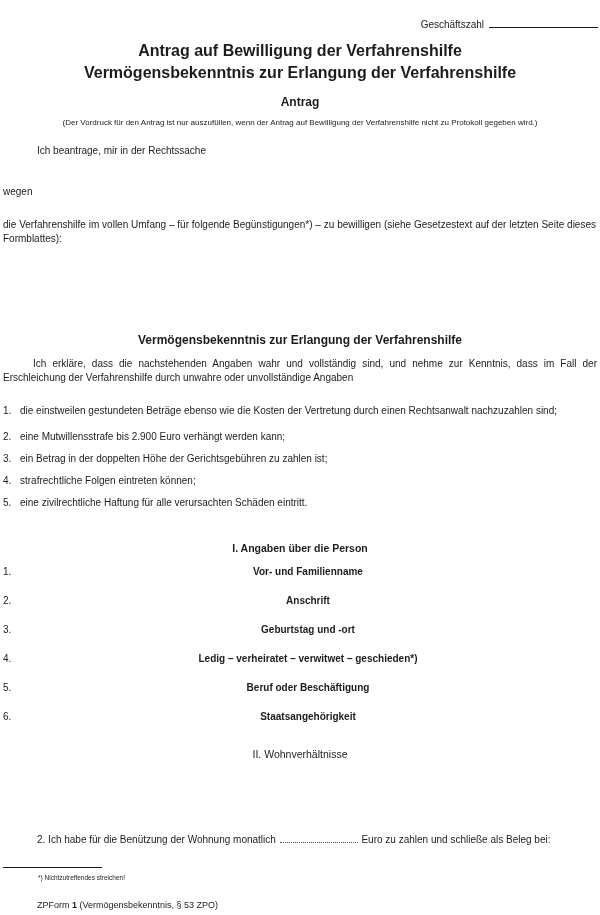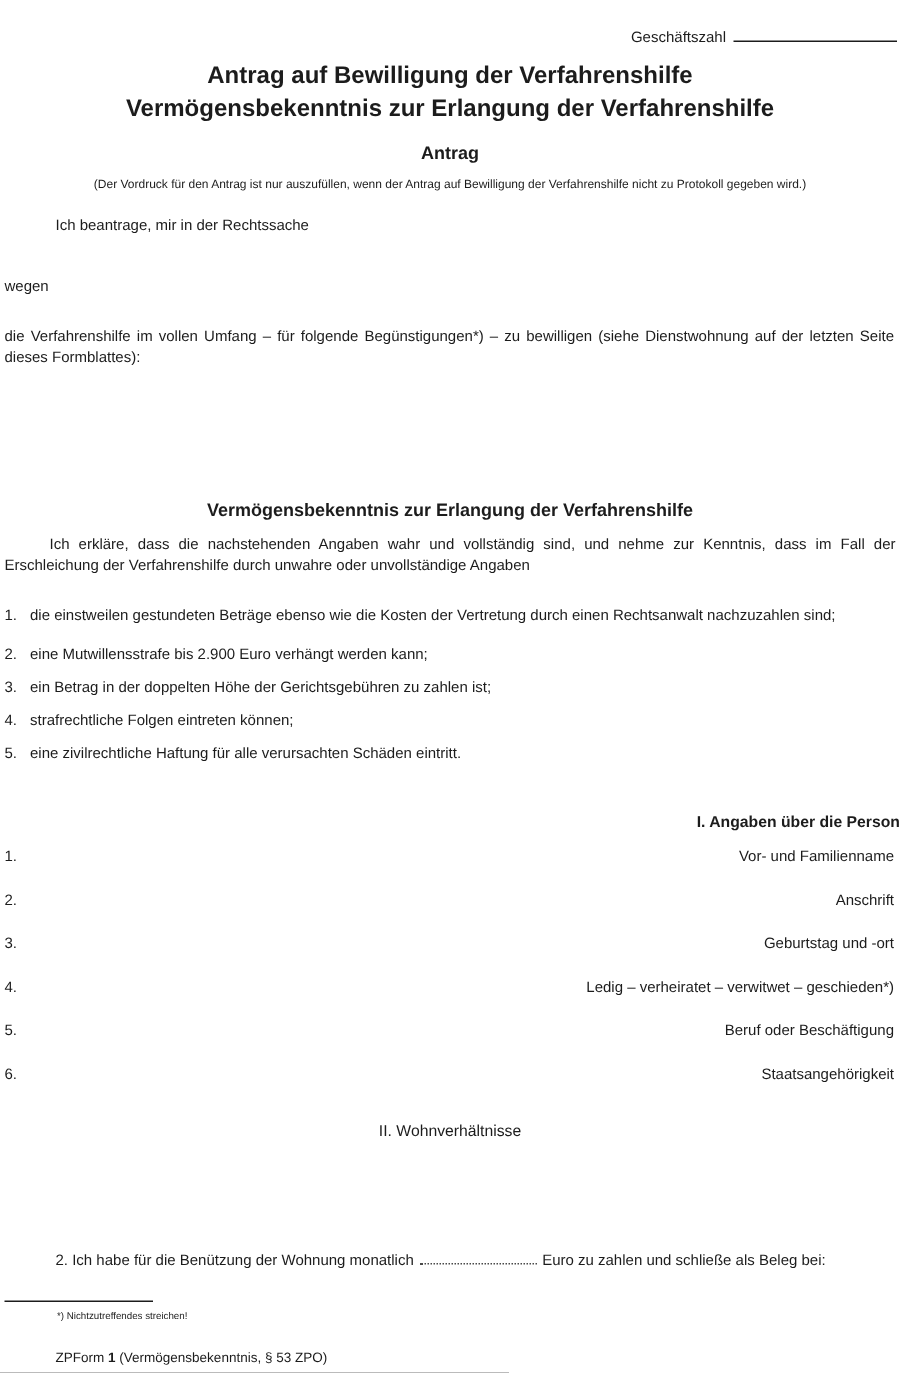--- a/index.html
+++ b/index.html
@@ -32,23 +32,23 @@
               text-indent:30px; line-height:14px; }
 
   .list { left:3px; right:4px; }
   .vb-list { top:390px; }
   .person-list { top:552px; }
   .li { display:flex; line-height:13px; margin-bottom:9px; }
   .vb-list .li:first-child { margin-bottom:13px; }
   .person-list .li { margin-bottom:17px; line-height:12px; }
   .li .num { width:17px; flex:none; }
   .li .txt { flex:1; text-align:justify; }
-  .person-list .li .txt { text-align:right; }
+  .person-list .li .txt { text-align:center;font-weight:bold; }
 
-  .person-heading { top:528px; left:0; right:0; text-align:right;
+  .person-heading { top:528px; left:0; right:0; text-align:center;
                     font-size:10.5px; font-weight:bold; }
   .wohn-heading { top:734px; left:0; right:0; text-align:center;
                   font-size:10.5px; font-weight:normal; }
   .wohn-p1 { top:757px; left:3px; right:3px; text-align:justify;
              text-indent:30px; line-height:13px; }
   .wohn-p2 { top:819px; left:4px; right:3px; text-indent:33px; }
   .dotted-blank { display:inline-block; width:78px; height:10px;
                   border-bottom:1px dotted #4a4a4a; margin:0 1px; }
 
   .foot-rule { top:853px; left:3px; width:99px; height:0;
@@ -72,21 +72,21 @@
   </div>
 
   <div class="abs subtitle">Antrag</div>
 
   <div class="abs note">(Der Vordruck für den Antrag ist nur auszufüllen, wenn der Antrag auf Bewilligung der Verfahrenshilfe nicht zu Protokoll gegeben wird.)</div>
 
   <p class="abs p-apply">Ich beantrage, mir in der Rechtssache</p>
 
   <p class="abs p-wegen">wegen</p>
 
-  <p class="abs p-scope">die Verfahrenshilfe im vollen Umfang – für folgende Begünstigungen*) – zu bewilligen (siehe Dienstwohnung auf der letzten Seite dieses Formblattes):</p>
+  <p class="abs p-scope">die Verfahrenshilfe im vollen Umfang – für folgende Begünstigungen*) – zu bewilligen (siehe Gesetzestext auf der letzten Seite dieses Formblattes):</p>
 
   <div class="abs vb-heading">Vermögensbekenntnis zur Erlangung der Verfahrenshilfe</div>
 
   <p class="abs vb-intro">Ich erkläre, dass die nachstehenden Angaben wahr und vollständig sind, und nehme zur Kenntnis, dass im Fall der Erschleichung der Verfahrenshilfe durch unwahre oder unvollständige Angaben</p>
 
   <div class="abs list vb-list">
     <div class="li">
       <span class="num">1.</span>
       <span class="txt">die einstweilen gestundeten Beträge ebenso wie die Kosten der Vertretung durch einen Rechtsanwalt nachzuzahlen sind;</span>
     </div>

